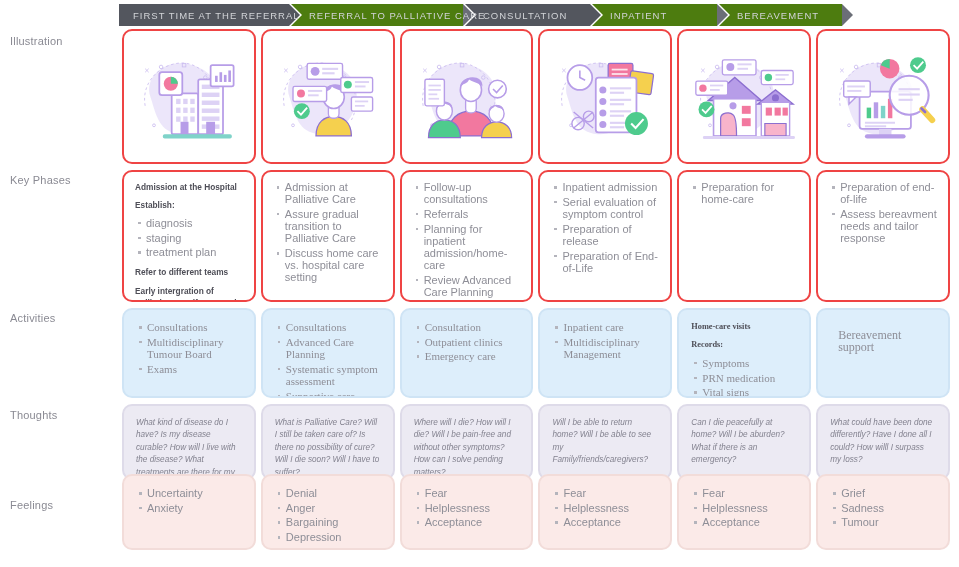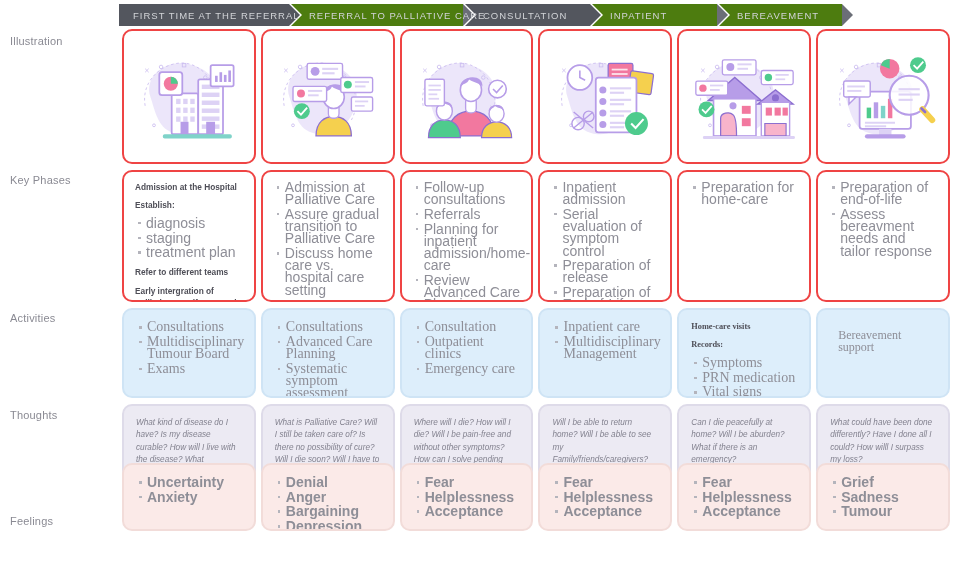--- a/index.html
+++ b/index.html
@@ -66,33 +66,33 @@
     border:2px solid #ef4444;
     background:#ffffff;
     border-radius:10px;
     overflow:hidden;
   }
   .row-illustration{top:29px;height:135px;}
   .row-illustration .cell{display:flex;align-items:center;justify-content:center;}
   .row-keyphases{top:170px;height:132px;}
   .row-activities{top:308px;height:90px;}
   .row-thoughts{top:404px;height:76px;}
-  .row-feelings{top:463px;height:68px;font-weight:bold;}
+  .row-feelings{top:474px;height:76px;}
 
   .row-activities .cell{background:#ddeefb;border-color:#cfe4f5;font-family:Liberation Serif, serif;}
   .row-thoughts .cell{background:#eceaf3;border-color:#dedbe9;}
   .row-feelings .cell{background:#fbeae8;border-color:#f2dcd9;}
 
   .cell-inner{padding:9px 11px 6px 11px;}
   .row-activities .cell-inner,.row-thoughts .cell-inner,.row-feelings .cell-inner{padding:11px 12px 6px 12px;}
 
   ul.bullets{margin:0;padding:0 0 0 11px;list-style:none;}
   ul.bullets li{
     position:relative;
-    font-size:14px;line-height:12.2px;color:#8e8e97;
+    font-size:11px;line-height:12.2px;color:#8e8e97;
     margin-bottom:2.5px;padding-left:0;
   }
   ul.bullets li:before{
     content:"";position:absolute;left:-8px;top:5px;
     width:2.5px;height:2.5px;background:#b4b4bc;
   }
   .strong-line{
     font-size:8.3px;line-height:12.4px;color:#4e4e57;font-weight:bold;
     margin:0 0 6px 0;
   }
@@ -125,21 +125,21 @@
       </div>
       <div class="stage alt" style="width: 123px; flex: 0 0 123px;">
         <span class="stage-label">BEREAVEMENT</span>
       </div>
     </div>
 
   <div class="row-label" style="top:35px;">Illustration</div>
   <div class="row-label" style="top:174px;">Key Phases</div>
   <div class="row-label" style="top:312px;">Activities</div>
   <div class="row-label" style="top:409px;">Thoughts</div>
-  <div class="row-label" style="top:515px;">Feelings</div>
+  <div class="row-label" style="top:499px;">Feelings</div>
 
   <div class="row row-illustration" id="row-illustration">
       <div class="cell">
         <span>
           <svg class="illus" viewBox="0 0 130 104" xmlns="http://www.w3.org/2000/svg">
             <path d="M22 52 C14 28 40 10 62 14 C88 19 100 34 98 54 C96 76 78 96 56 94 C32 92 29 74 22 52 Z" fill="#ddd2f5" opacity=".55"></path>
             <path d="M16 62 C10 28 46 6 70 16 C94 26 104 56 92 78" fill="none" stroke="#cdbff0" stroke-width="1" stroke-dasharray="3 3"></path>
             <g fill="none" stroke="#cdbff0" stroke-width="1">
               <path d="M16 20 l4 4 M20 20 l-4 4"></path>
               <circle cx="34" cy="18" r="2"></circle>

